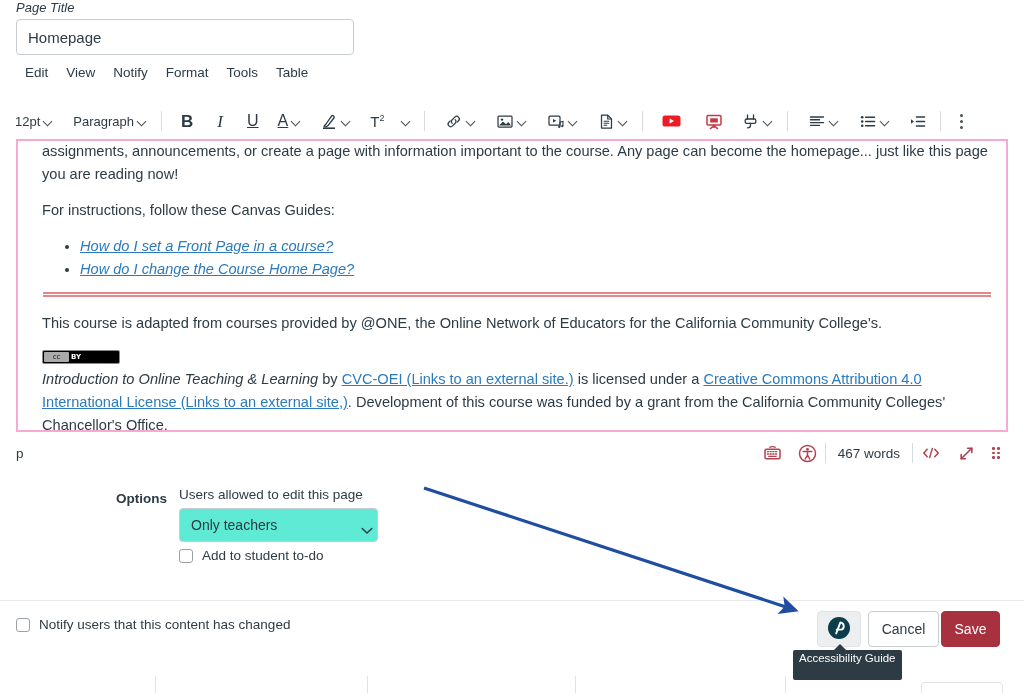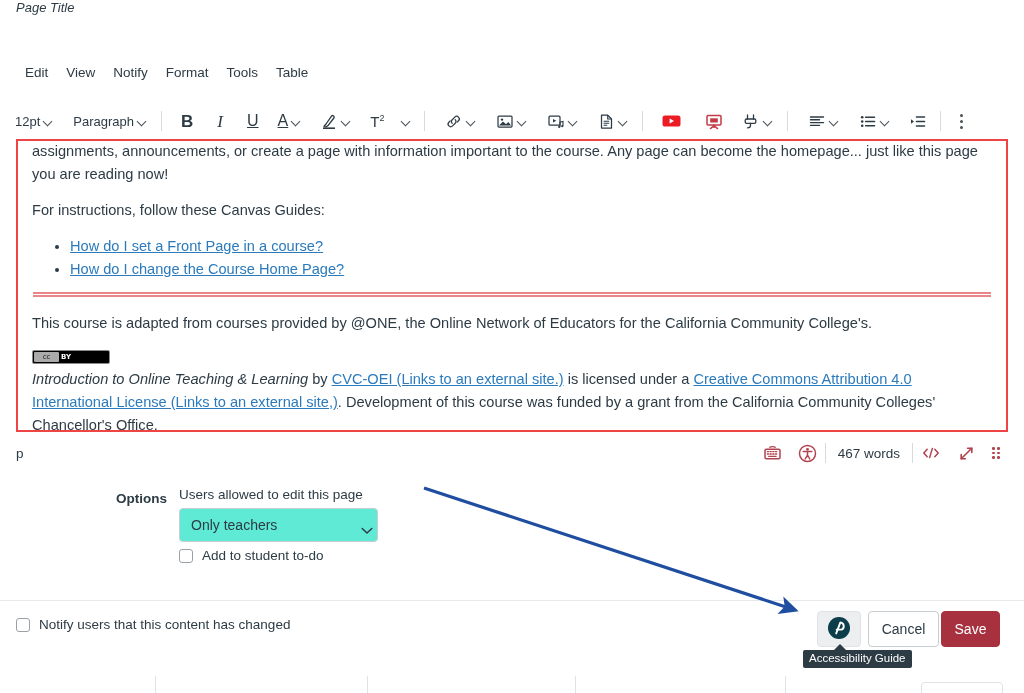--- a/index.html
+++ b/index.html
@@ -60,29 +60,29 @@
   .gl-i { font-style:italic; font-family:"Liberation Serif", serif; font-size:17px;}
   .gl-u { text-decoration:underline; font-size:16px;}
   .gl-sup { font-size:15px; }
   .gl-sup sup { font-size:9px; }
 
   .icon-svg { display:block; }
 
   
   .editor {
     position:absolute; left:16px; top:139px; width:992px; height:293px;
-    border:2px solid #ef4444; background:#fff; overflow:hidden;
+    border:2px solid #f9a8d4; background:#fff; overflow:hidden;padding-left:10px;
   }
   .ed-inner { padding:0 14px; }
   .ed-p {
     font-family:"Liberation Sans", sans-serif;
     font-size:14.6px; line-height:23px; color:#2d3b45; margin:0 0 13px 0;
   }
   .ed-p.first { margin-top:-1px; }
-  .ed-ul { margin:4px 0 10px 0; padding-left:38px; }
+  .ed-ul { margin:4px 0 10px 0; padding-left:38px;font-style:italic; }
   .ed-ul li { font-size:14.6px; line-height:22px; margin:0 0 1px 0; }
   .ed-a { color:#2b7abc; text-decoration:underline; }
   .hr-double {
     height:0; border:0; border-top:2px solid #e8868a; border-bottom:2px solid #e8868a;
     margin:12px 1px 15px 1px; height:5px;
   }
   .cc-badge {
     display:inline-block; width:78px; height:14px; background:#000;
     border:1px solid #8a8a8a; border-radius:2px; position:relative; vertical-align:middle;
   }
@@ -149,23 +149,23 @@
   #a11y-btn {
     left:817px; top:611px; width:44px; background:#eceef0; border:1px solid #dfe3e6;
   }
   #cancel-btn {
     left:868px; top:611px; width:71px; background:#fff; border:1px solid #c7cdd1; color:#2d3b45;
   }
   #save-btn {
     left:941px; top:611px; width:59px; background:#a7313e; border:1px solid #a7313e; color:#fff;
   }
   .tooltip {
-    position:absolute; left:793px; top:650px; height:18px;
+    position:absolute; left:793px; top:650px; height:30px;
     background:#2d3b45; color:#fff; font-size:11.5px; line-height:17px;
-    padding:0 6px; border-radius:2px; white-space:nowrap;margin-left:10px;
+    padding:0 6px; border-radius:2px; white-space:nowrap;
   }
   .tooltip-arrow {
     position:absolute; left:834px; top:644px; width:0; height:0;
     border-left:6px solid transparent; border-right:6px solid transparent;
     border-bottom:6px solid #2d3b45;
   }
 
   
   .bottom-grid { position:absolute; left:0; top:676px; width:1024px; height:17px; }
   .bg-line { position:absolute; top:0; width:1px; height:17px; background:#e0e3e6; }
@@ -176,20 +176,21 @@
 
   
   .annot { position:absolute; left:0; top:0; width:1024px; height:693px; pointer-events:none; }
 </style>
 </head>
 <body>
 
 <div class="page">
 
   <div class="title-label">Page Title</div>
+  <input class="title-input" value="Homepage" style="">
 
   <div class="menubar">
     <div class="mi">Edit</div>
     <div class="mi">View</div>
     <div class="mi">Notify</div>
     <div class="mi">Format</div>
     <div class="mi">Tools</div>
     <div class="mi">Table</div>
   </div>
 

